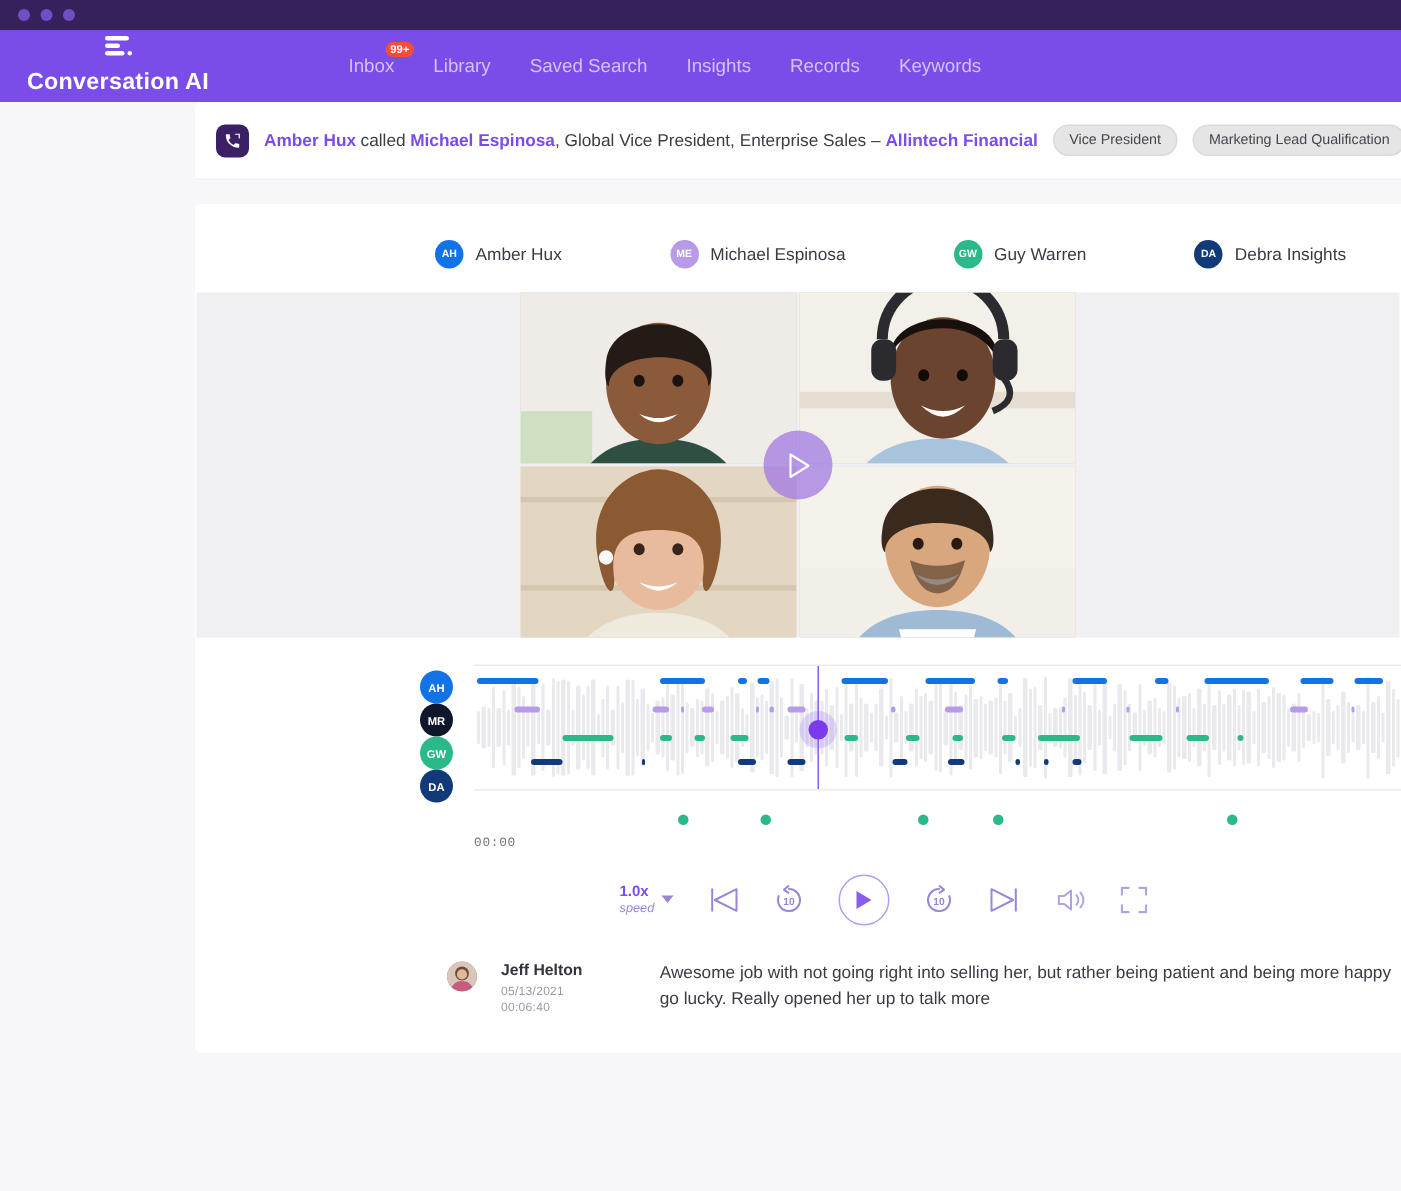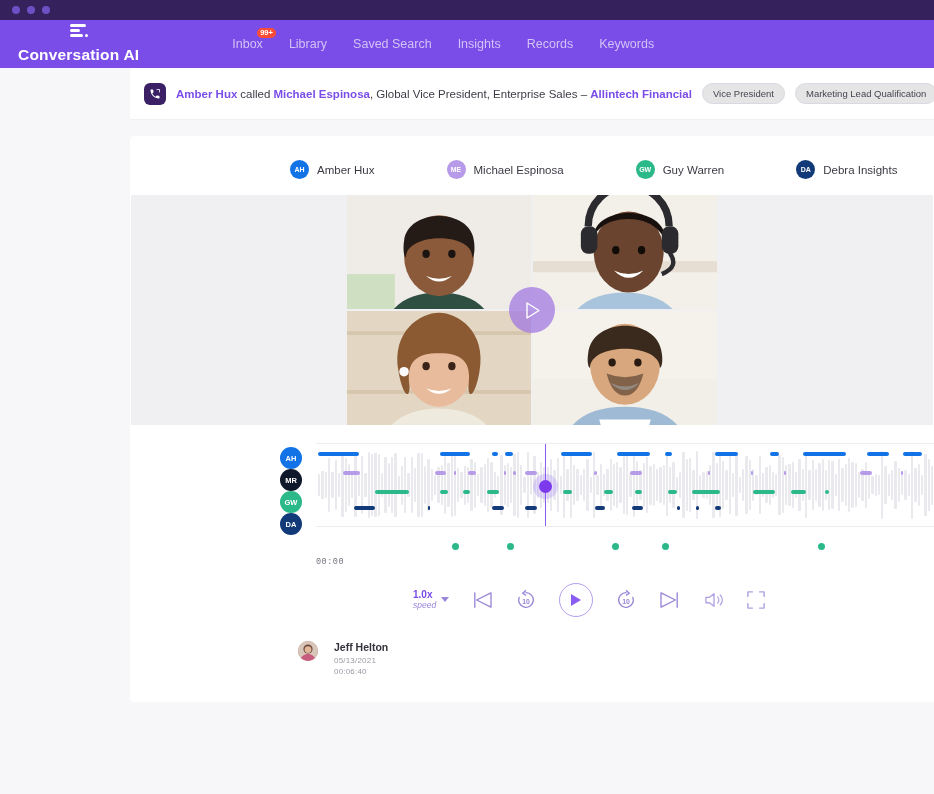--- a/index.html
+++ b/index.html
@@ -676,17 +676,18 @@
             <circle cx="10" cy="8" r="4.6" fill="#6e4a37"></circle>
             <circle cx="10" cy="8.6" r="3.4" fill="#e3b79a"></circle>
             <path d="M2 20c1.2-5 4.2-7 8-7s6.8 2 8 7z" fill="#c85c7e"></path>
           </svg>
         </span>
         <div class="annot-meta">
           <div class="annot-name">Jeff Helton</div>
           <div class="annot-date">05/13/2021</div>
           <div class="annot-time">00:06:40</div>
         </div>
+        <div class="annot-body">Awesome job with not going right into selling her, but rather being patient and being more happy go lucky. Really opened her up to talk more</div>
       </div>
 
     </div>
   </div>
 </div>
 
 </body></html>

